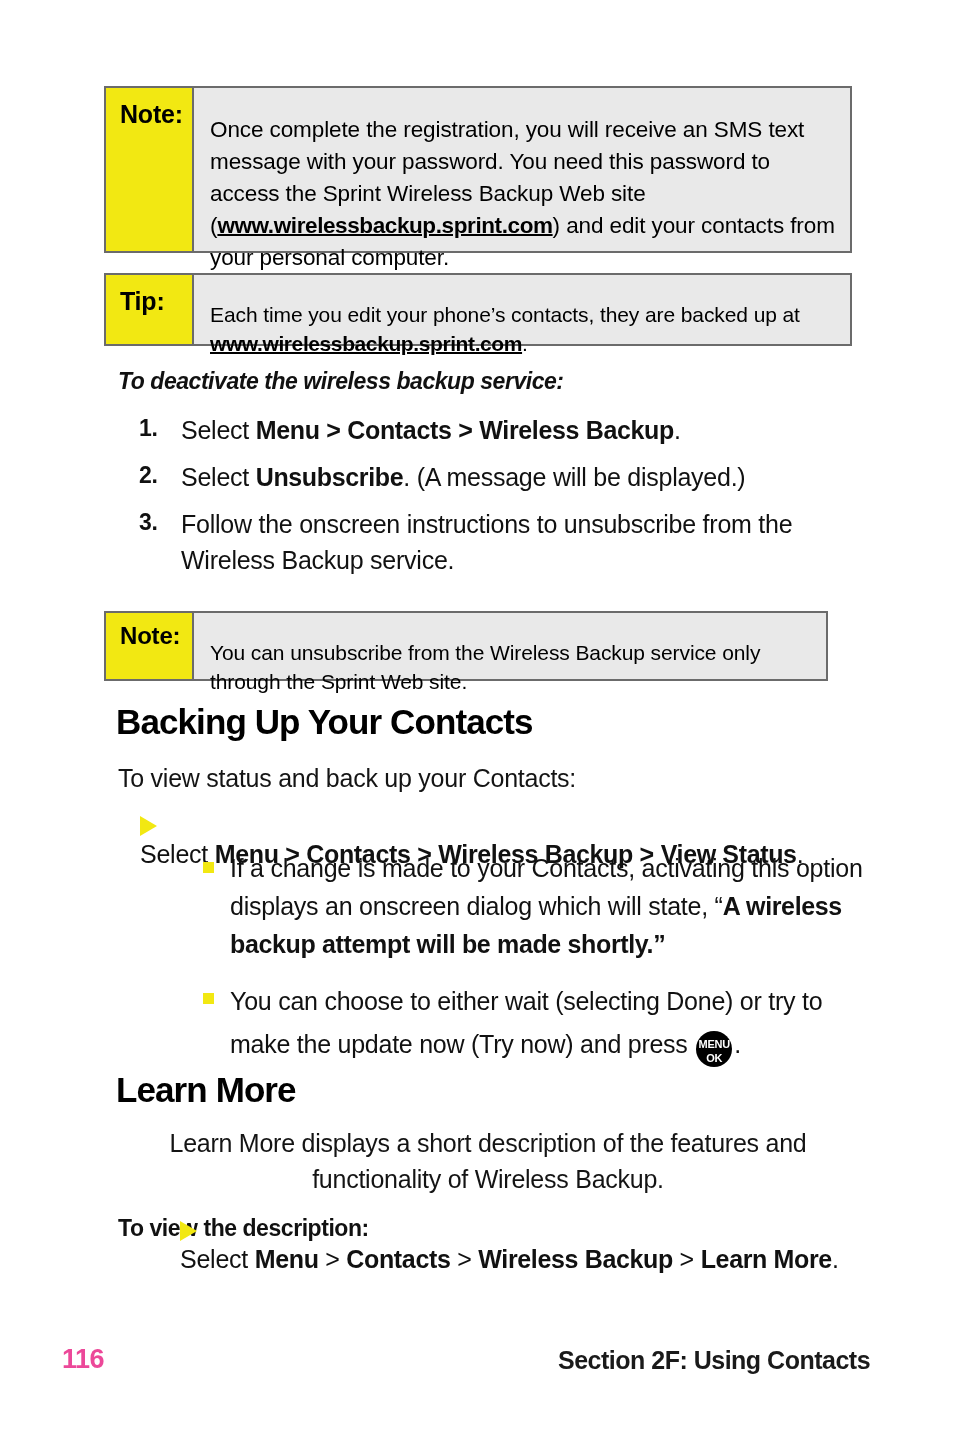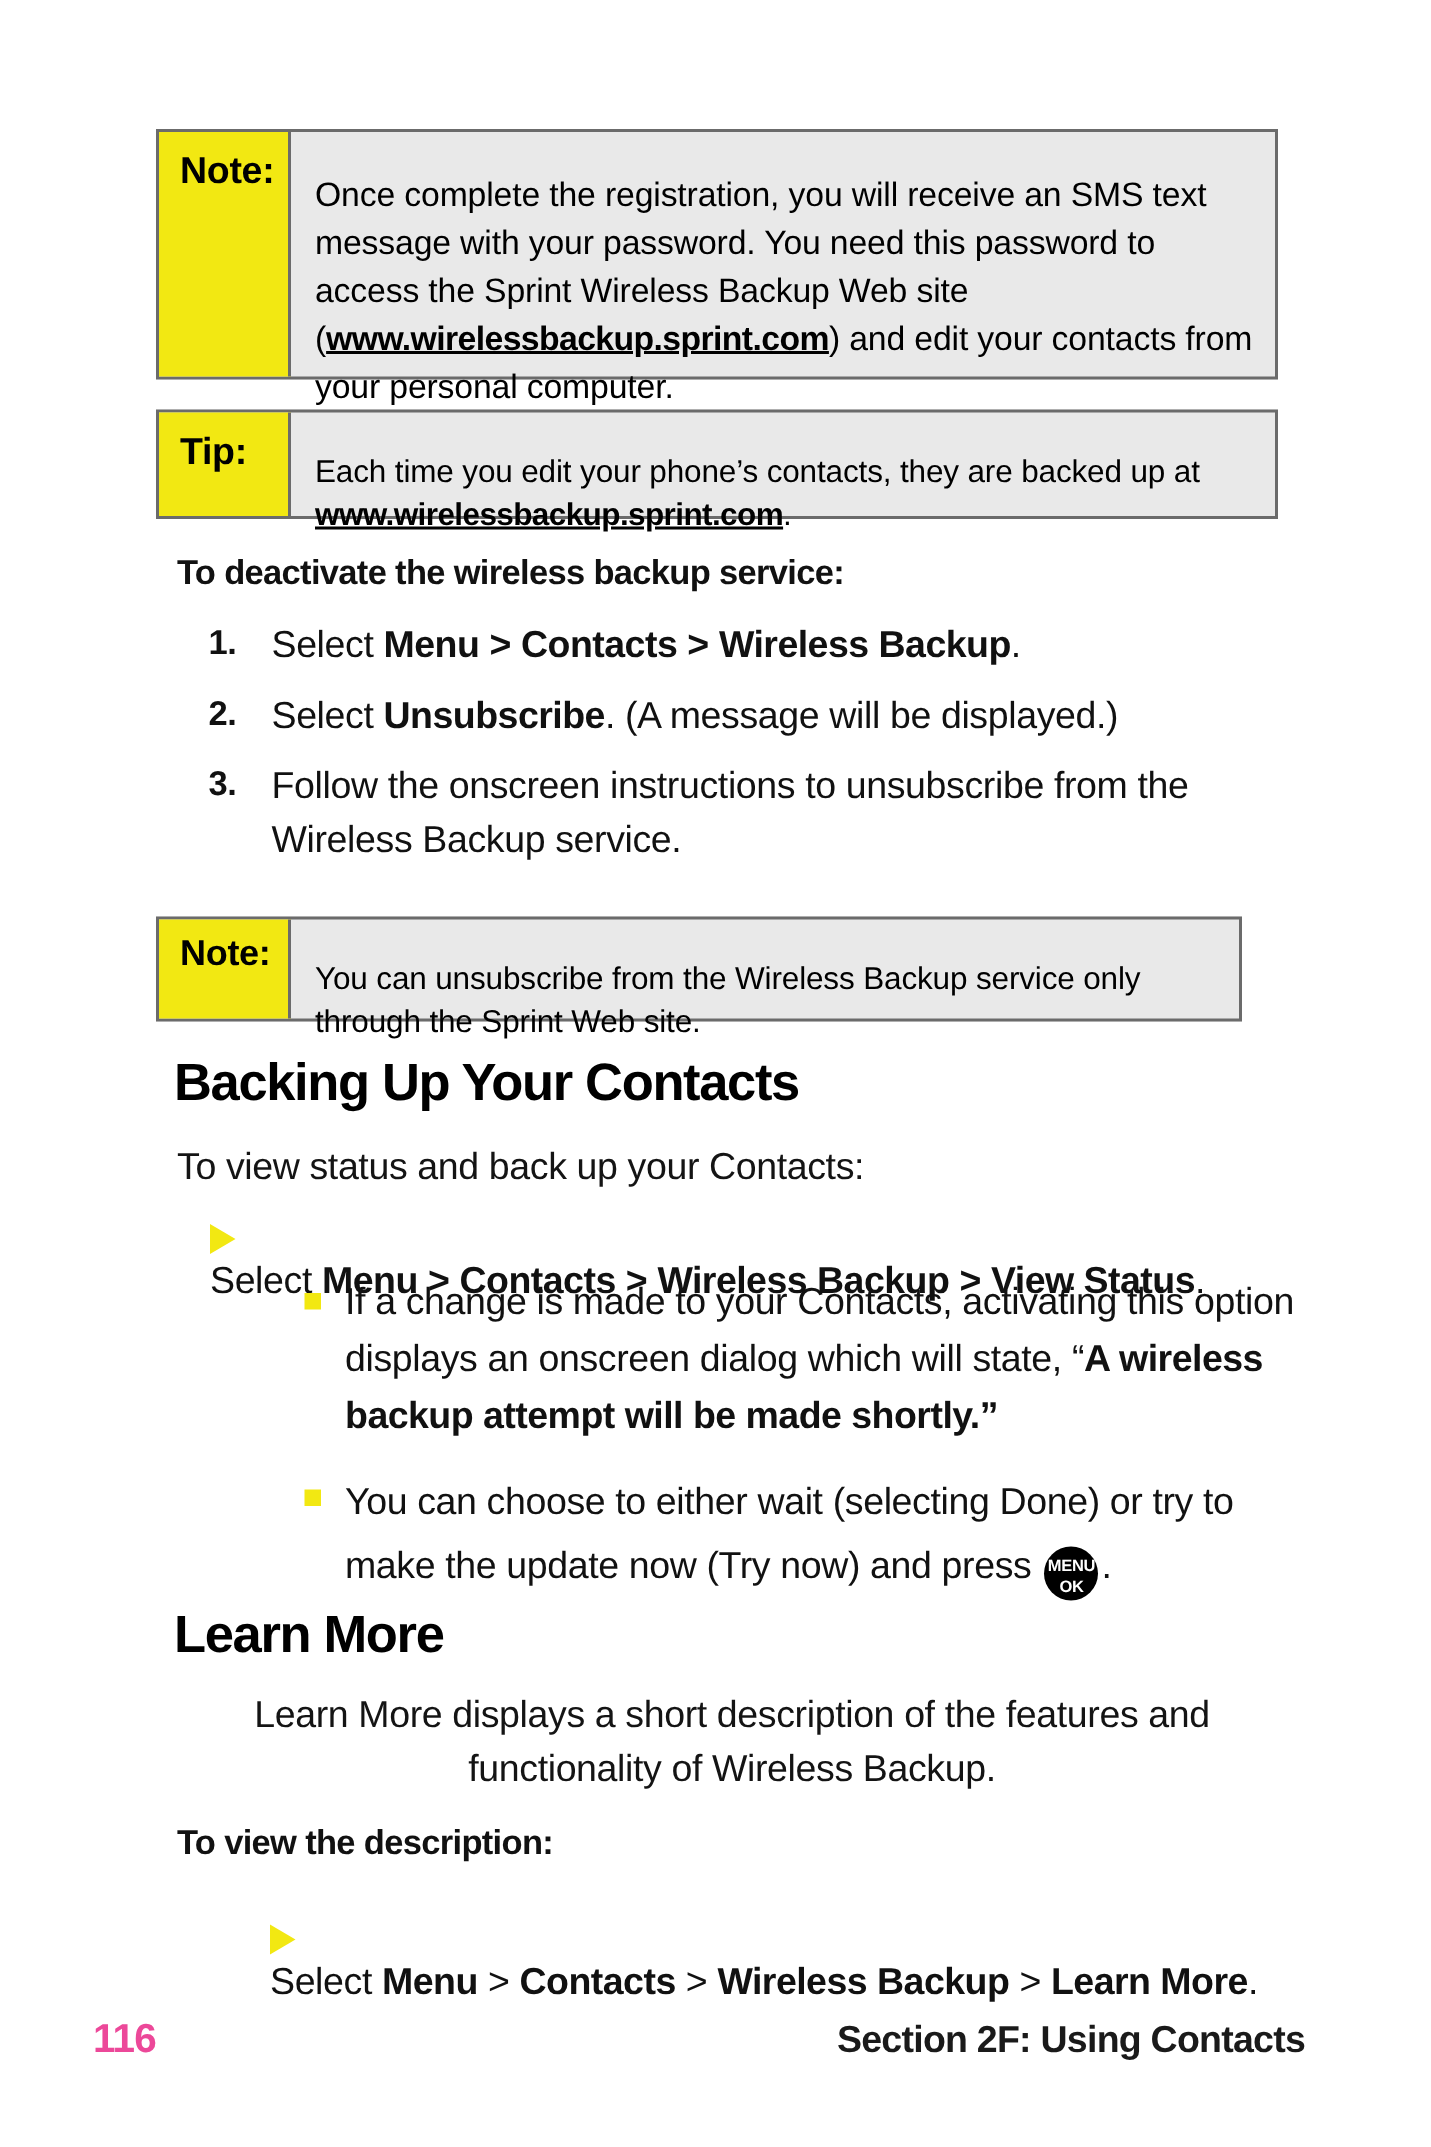--- a/index.html
+++ b/index.html
@@ -212,21 +212,21 @@
     </div>
   </div>
 
   <div class="callout" style="left:104px; top:273px; width:748px; height:73px;">
     <div class="callout-label" style="width:88px;">Tip:</div>
     <div class="callout-body small">
       <span>Each time you edit your phone’s contacts, they are backed up at </span><span class="url">www.wirelessbackup.sprint.com</span><span>.</span>
     </div>
   </div>
 
-  <div class="blk subhead" style="left:118px; top:368px;">To deactivate the wireless backup service:</div>
+  <div class="blk subhead" style="left:118px; top:368px;font-style:italic;">To deactivate the wireless backup service:</div>
 
   <div class="num-item" style="left:139px; top:412px; width:720px;">
     <div class="num-marker">1.</div>
     <div class="num-text">
       <span>Select </span><b class="strong">Menu</b><span class="sep-bold"> <span>&gt;</span> </span><b class="strong">Contacts</b><span class="sep-bold"> <span>&gt;</span> </span><b class="strong">Wireless Backup</b><span>.</span>
     </div>
   </div>
 
   <div class="num-item" style="left:139px; top:459px; width:720px;">
     <div class="num-marker">2.</div>
@@ -275,21 +275,21 @@
       <span>You can choose to either wait (selecting Done) or try to make the update now (Try now) and press </span><span class="keyglyph"><span class="k1">MENU</span><span class="k2">OK</span></span><span>.</span>
     </div>
   </div>
 
   <h2 class="section-head blk" style="left:116px; top:1070px;">Learn More</h2>
 
   <div class="blk body-text" style="left:118px; top:1126px; width:740px;text-align:center;">Learn More displays a short description of the features and functionality of Wireless Backup.</div>
 
   <div class="blk subhead" style="left:118px; top:1215px;">To view the description:</div>
 
-  <div class="tri-item" style="left:140px; top:1274px; width:720px;padding-left:40px;">
+  <div class="tri-item" style="left:140px; top:1212px; width:720px;padding-left:40px;">
     <div class="tri-bullet">
         <i></i>
       </div>
     <div class="tri-text">
       <span>Select </span><b class="strong">Menu</b><span class="sep-thin"> <span>&gt;</span> </span><b class="strong">Contacts</b><span class="sep-thin"> <span>&gt;</span> </span><b class="strong">Wireless Backup</b><span class="sep-thin"> <span>&gt;</span> </span><b class="strong">Learn More</b><span>.</span>
     </div>
   </div>
 
   <div class="footer-page" style="left:62px; top:1344px;">116</div>
   <div class="footer-section" style="left:558px; top:1346px;">Section 2F: Using Contacts</div>

